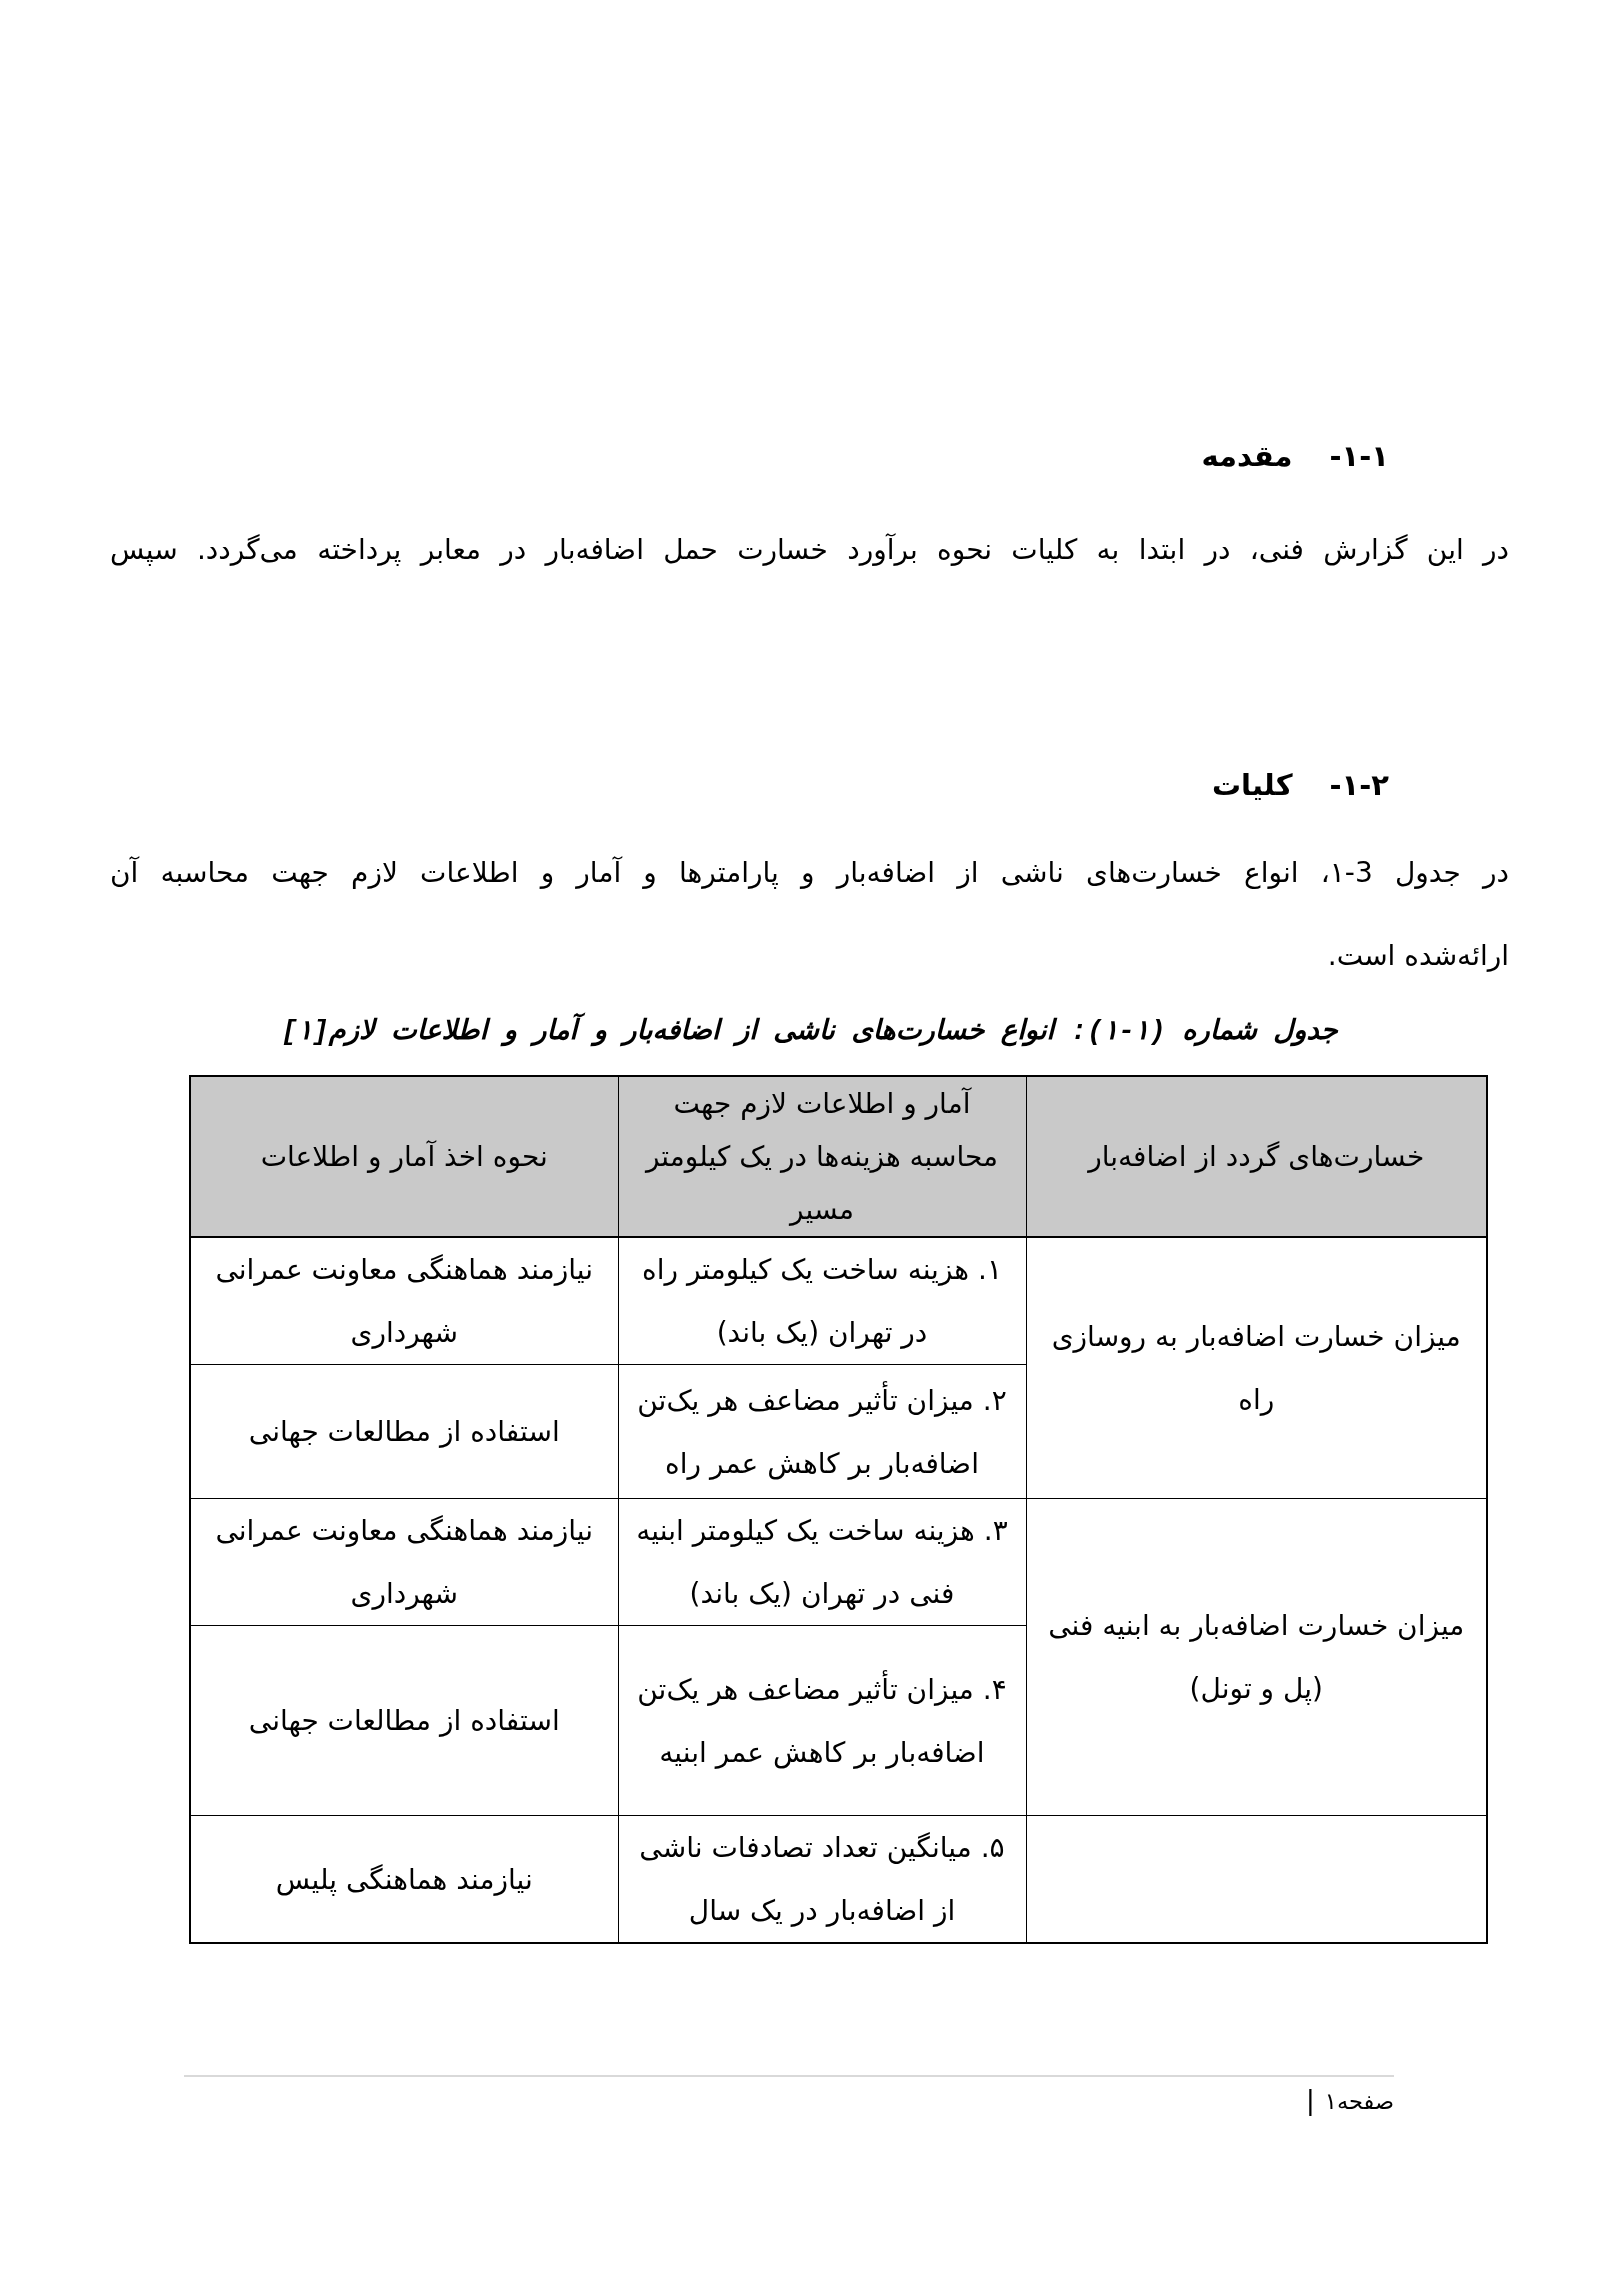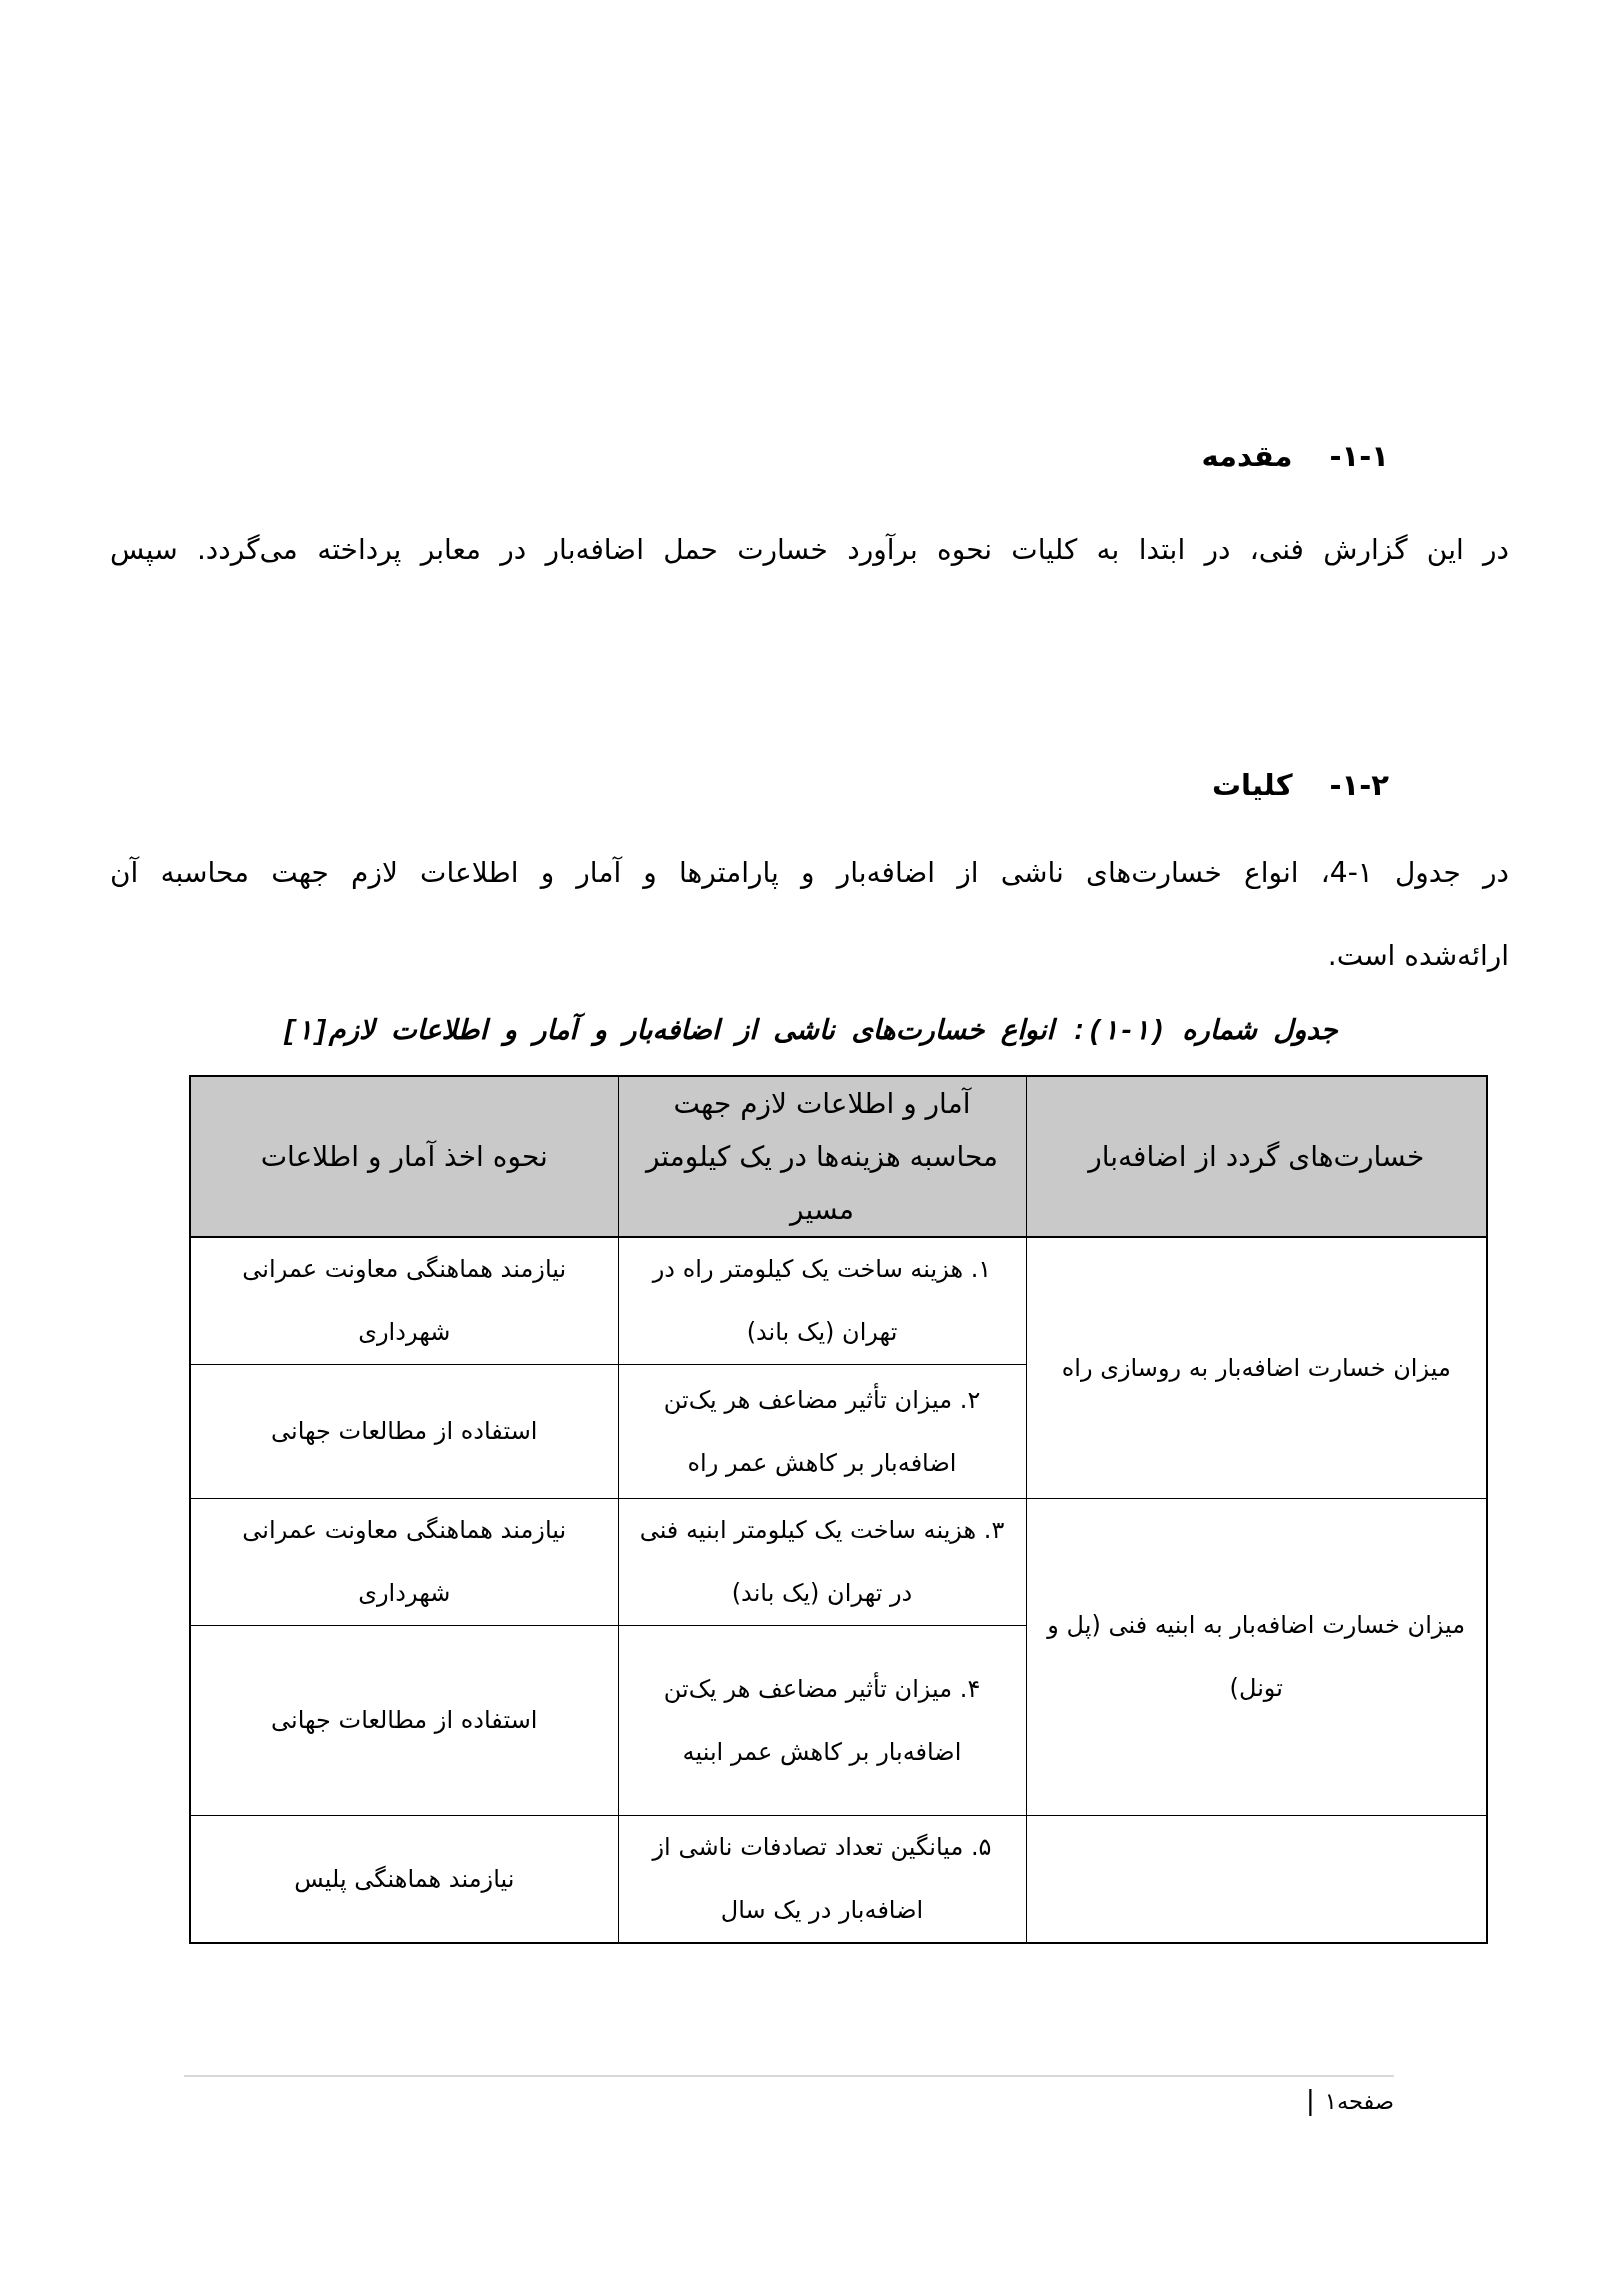--- a/index.html
+++ b/index.html
@@ -62,21 +62,21 @@
   }
   table.dmg th{
     background:#c9c9c9;
     font-size:28px;
     font-weight:normal;
     line-height:53px;
     height:154px;
     border-bottom:2.9px solid #000;
   }
   table.dmg td{
-    font-size:24px;
+    font-size:28px;
     line-height:63px;
   }
   tr.r1{height:125px;}
   tr.r2{height:134px;}
   tr.r3{height:127px;}
   tr.r4{height:190px;}
   tr.r5{height:126px;}
   #footer-rule{
     position:absolute;
     top:2075px;left:184px;
@@ -110,21 +110,21 @@
   <div id="p1" class="para">
     <div class="jline">در این گزارش فنی، در ابتدا به کلیات نحوه برآورد خسارت حمل اضافه‌بار در معابر پرداخته می‌گردد. سپس</div>
   </div>
 
   <div id="h2" class="heading">
     <span>۱-۲-</span>
     <span>کلیات</span>
   </div>
 
   <div id="p2" class="para">
-    <div class="jline">در جدول ۱-4، انواع خسارت‌های ناشی از اضافه‌بار و پارامترها و آمار و اطلاعات لازم جهت محاسبه آن</div>
+    <div class="jline">در جدول 3-۱، انواع خسارت‌های ناشی از اضافه‌بار و پارامترها و آمار و اطلاعات لازم جهت محاسبه آن</div>
     <div class="jline last">ارائه‌شده است.</div>
   </div>
 
   <div id="caption">جدول شماره (۱-۱): انواع خسارت‌های ناشی از اضافه‌بار و آمار و اطلاعات لازم[۱]</div>
 
   <table class="dmg">
     <colgroup>
       <col style="width:461px">
       <col style="width:408px">
       <col style="width:428px">

